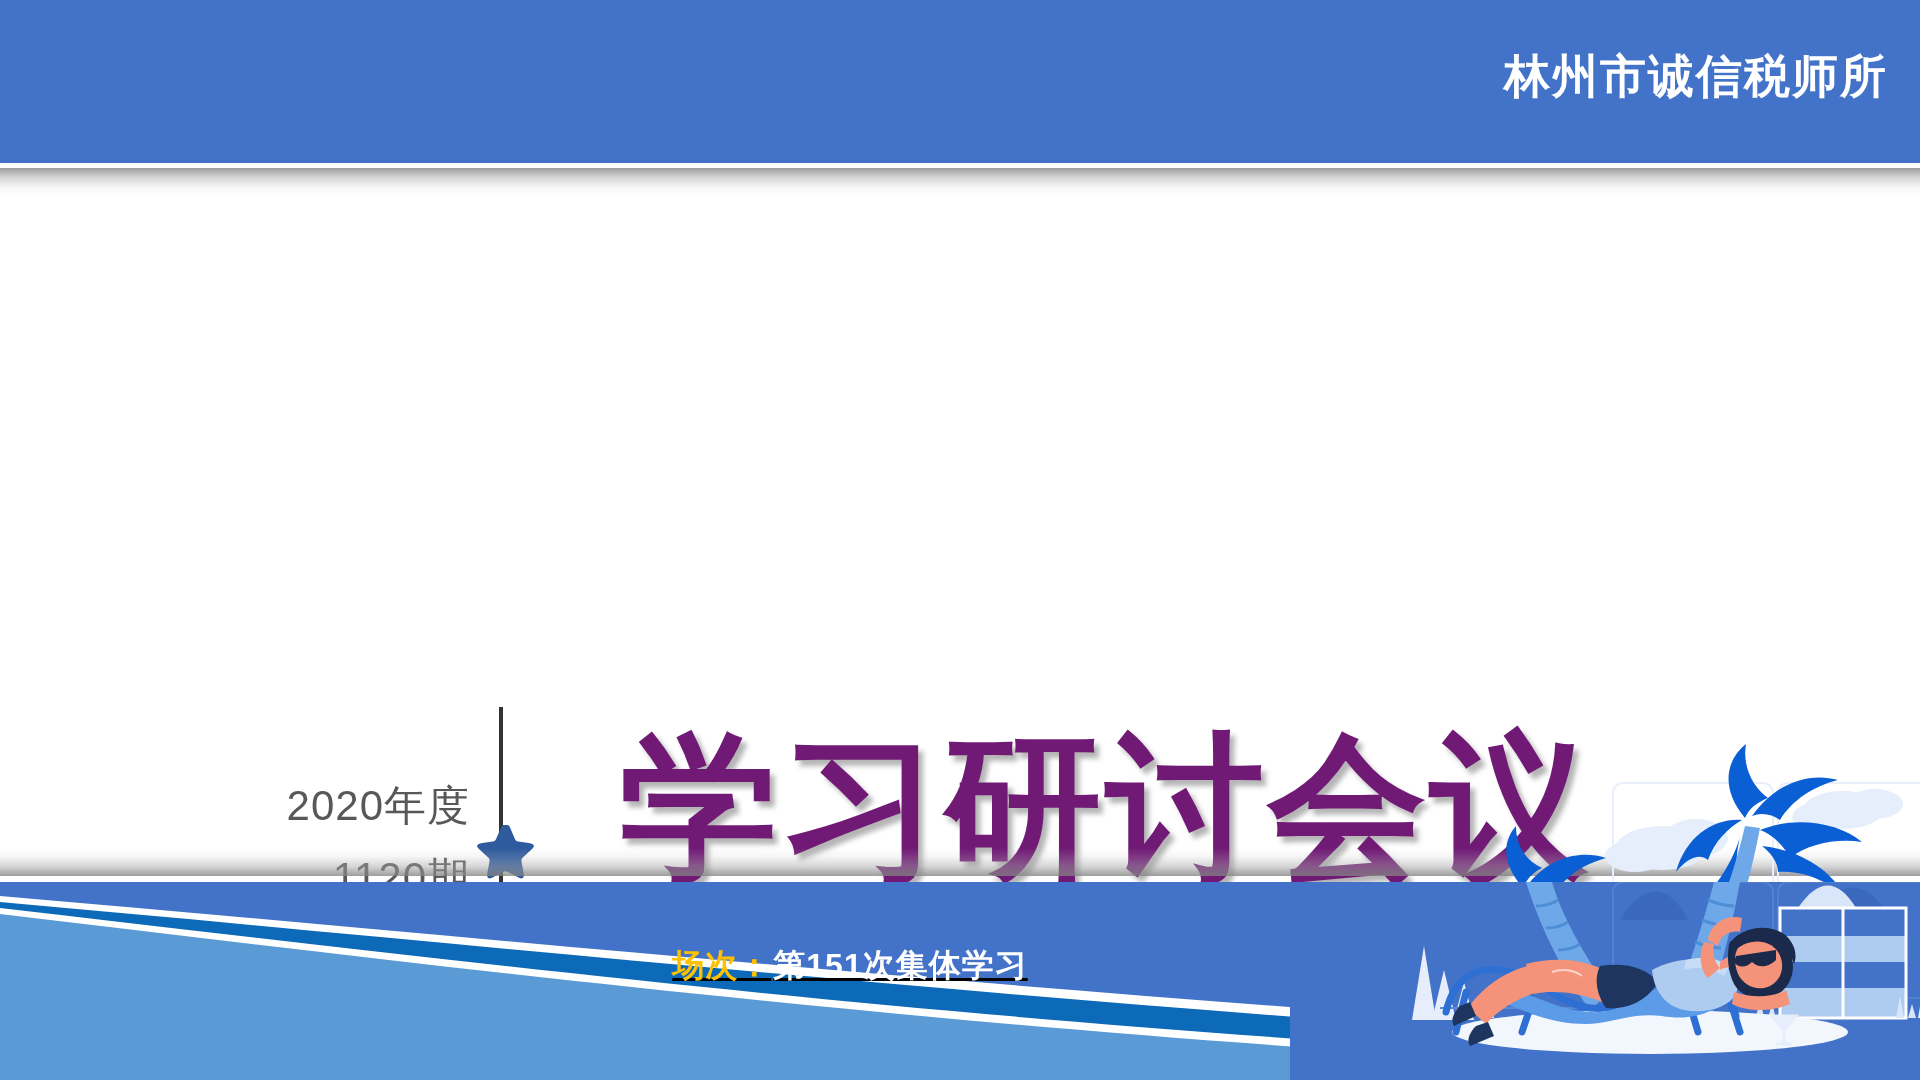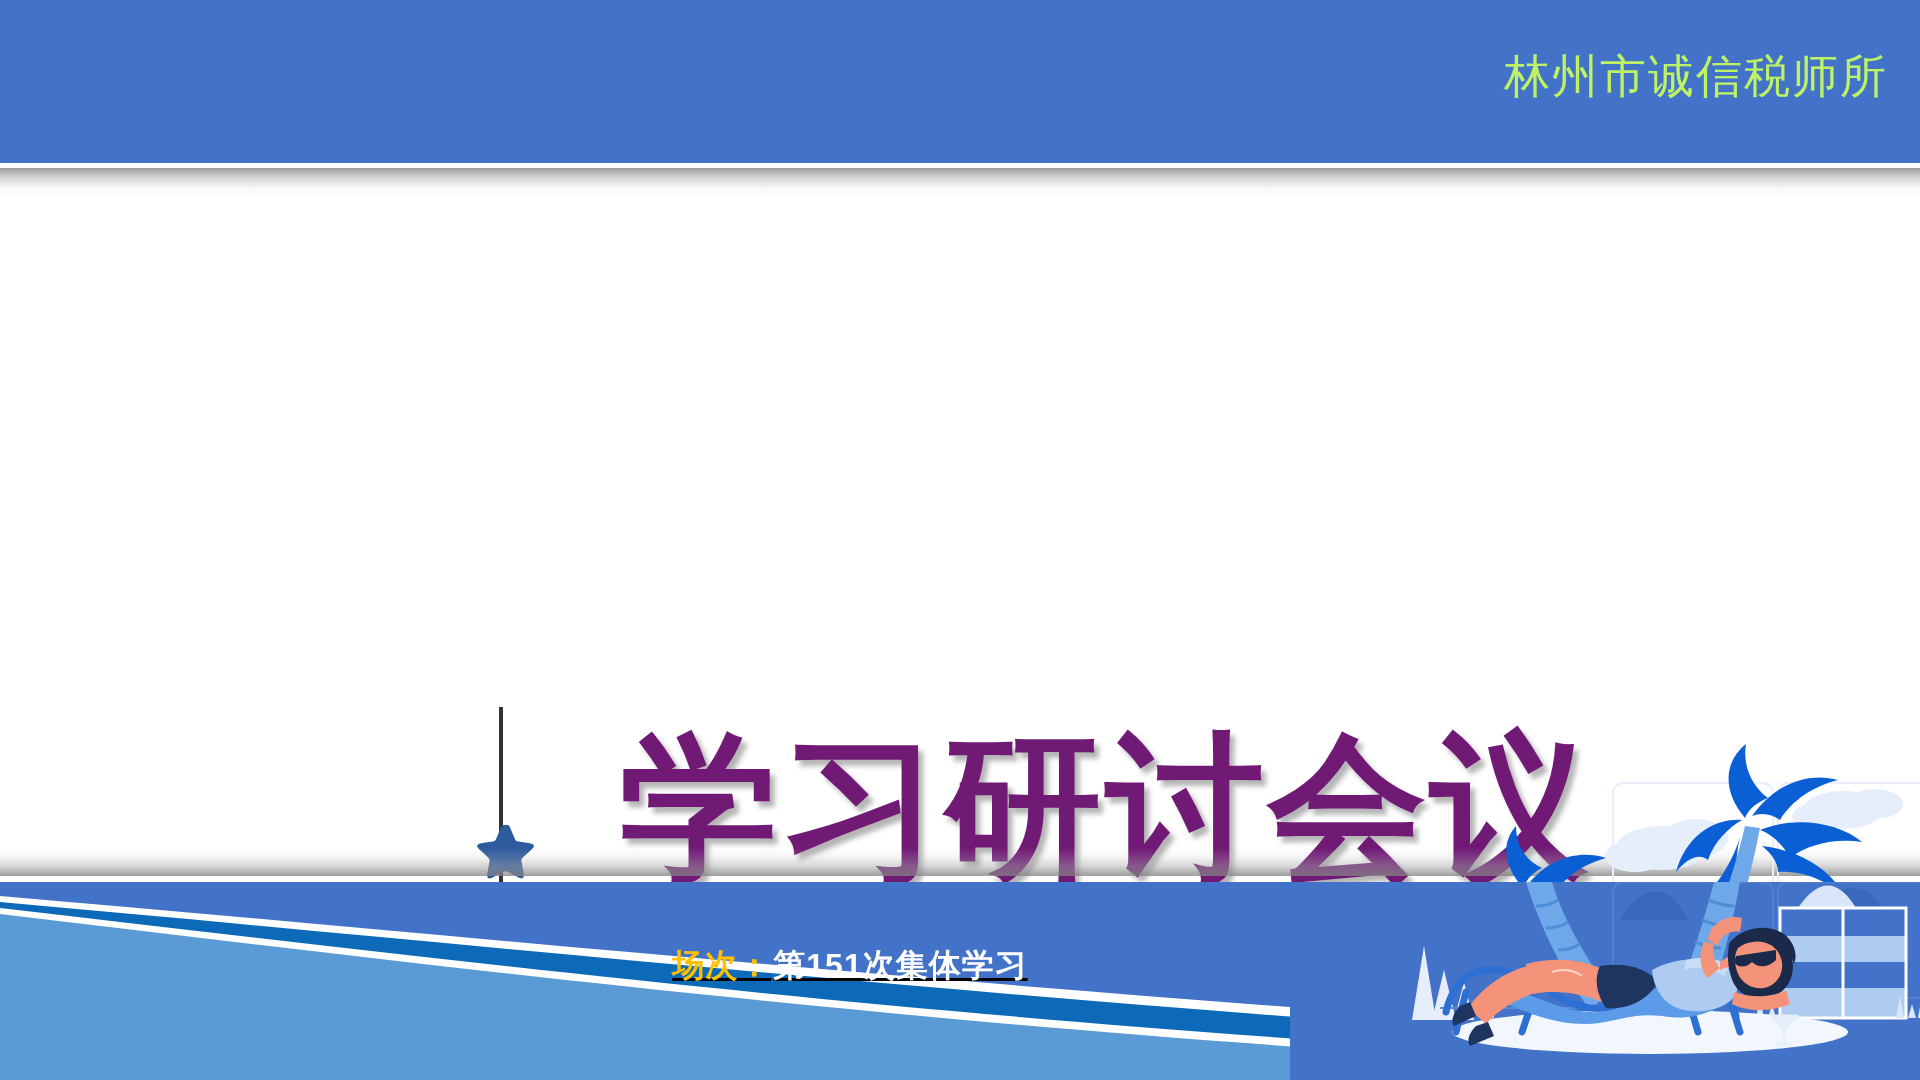--- a/index.html
+++ b/index.html
@@ -27,24 +27,24 @@
     width: 1920px;
     height: 163px;
     background: #4273C8;
     z-index: 6;
   }
   .org-name {
     position: absolute;
     right: 32px;
     top: 46px;
     font-family: "Liberation Serif", "DejaVu Serif", serif;
-    font-weight: normal;
+    font-weight: bold;
     font-size: 46px;
     letter-spacing: 2px;
-    color: #bef264;
+    color: #ffffff;
     white-space: nowrap;
   }
   .top-shadow {
     position: absolute;
     left: 0;
     top: 168px;
     width: 1920px;
     height: 28px;
     background: linear-gradient(to bottom, rgba(130,130,130,0.78) 0%, rgba(165,165,165,0.45) 35%, rgba(200,200,200,0.16) 70%, rgba(255,255,255,0) 100%);
     z-index: 5;
@@ -177,20 +177,24 @@
 
 <div class="slide">
 
   <div class="top-bar">
     <div class="org-name">林州市诚信税师所</div>
   </div>
   <div class="top-shadow"></div>
 
   <div class="title-block">
 
+    <div class="edition">
+      <div>2020年度</div>
+      <div>1120期</div>
+    </div>
 
     <div class="divider"></div>
 
     <div class="divider-star">
       <svg width="58" height="58" viewBox="0 0 58 58">
         <path d="M29 2
                  C30.4 2 31.2 3.6 32.4 6.4
                  L36.2 15.4
                  C37.0 17.3 37.8 18.2 39.9 18.5
                  L50.2 19.9

